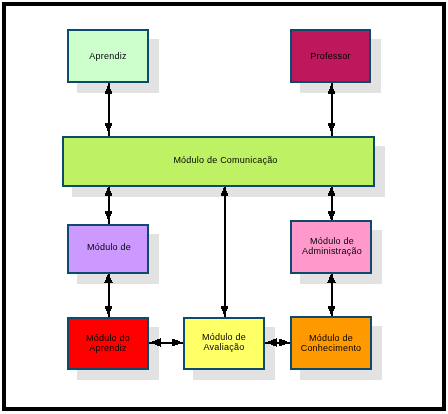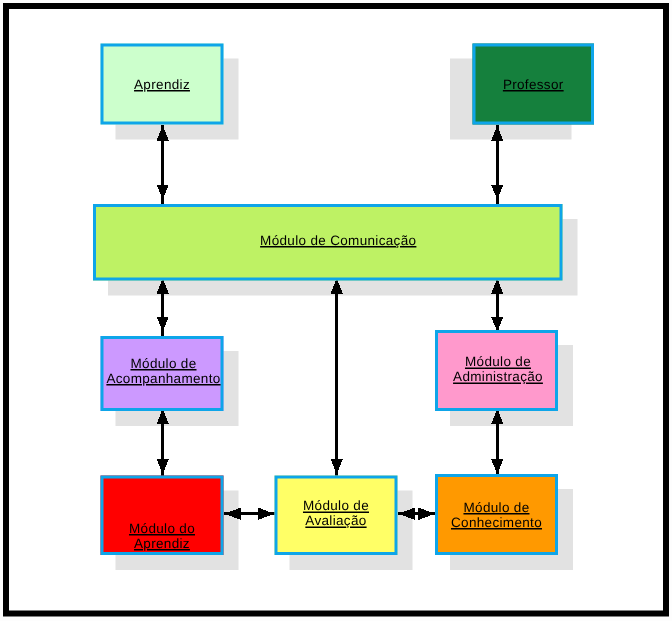--- a/index.html
+++ b/index.html
@@ -19,32 +19,31 @@
     position: absolute;
     left: 2px; top: 2px;
     width: 444px; height: 409px;
     box-sizing: border-box;
     border: 4px solid #000000;
     background: #ffffff;
   }
   .node {
     position: absolute;
     box-sizing: border-box;
-    border: 2px solid #0ea5e9;
+    border: 2px solid #0c4a6e;
     display: flex;
     align-items: center;
     justify-content: center;
     text-align: center;
     font-size: 9px;
     line-height: 10px;
     color: #000000;
     letter-spacing: 0.22px;
     -webkit-font-smoothing: antialiased;
     z-index: 3;
-    text-decoration: underline;
   }
   .shadow {
     position: absolute;
     background: #e2e2e2;
     z-index: 1;
   }
   .arrows { position: absolute; left:0; top:0; width:448px; height:414px; z-index:2; }
 </style>
 </head>
 <body>
@@ -107,43 +106,42 @@
         <polygon points="290,342.5 278.8,338.3 278.8,346.7" fill="#000" shape-rendering="crispEdges"></polygon>
         <polygon points="265.5,342.5 276.7,338.3 276.7,346.7" fill="#000" shape-rendering="crispEdges"></polygon>
       </g>
     </svg>
   <div id="nodes">
       <div class="node" style="left: 67px; top: 29px; width: 82px; height: 54px; background: rgb(204, 255, 204);">
         <div>
           <div>Aprendiz</div>
         </div>
       </div>
-      <div class="node" style="left: 290px; top: 29px; width: 81px; height: 54px; background: #15803d; margin-left: 25px;">
+      <div class="node" style="left: 290px; top: 29px; width: 81px; height: 54px; background: #be185d;">
         <div>
           <div>Professor</div>
         </div>
       </div>
       <div class="node" style="left: 62px; top: 136px; width: 313px; height: 51px; background: #bef264;">
         <div style="transform: translate(7px, -2px);">
           <div>Módulo de Comunicação</div>
         </div>
       </div>
       <div class="node" style="left: 67px; top: 224px; width: 82px; height: 50px; background: rgb(204, 153, 255);">
         <div style="transform: translate(1px, -2px);">
           <div>Módulo de</div>
-          <div>Acompanhamento</div>
         </div>
       </div>
       <div class="node" style="left: 290px; top: 220px; width: 82px; height: 54px; background: rgb(255, 153, 204);">
         <div style="transform: translate(1px, -1px);">
           <div>Módulo de</div>
           <div>Administração</div>
         </div>
       </div>
-      <div class="node" style="left: 67px; top: 317px; width: 82px; height: 53px; background: rgb(255, 0, 0); align-items: flex-end;">
+      <div class="node" style="left: 67px; top: 317px; width: 82px; height: 53px; background: rgb(255, 0, 0);">
         <div style="transform: translate(0px, -1px);">
           <div>Módulo do</div>
           <div>Aprendiz</div>
         </div>
       </div>
       <div class="node" style="left: 183px; top: 317px; width: 82px; height: 53px; background: rgb(255, 255, 102);">
         <div style="transform: translate(0px, -2px);">
           <div>Módulo de</div>
           <div>Avaliação</div>
         </div>

